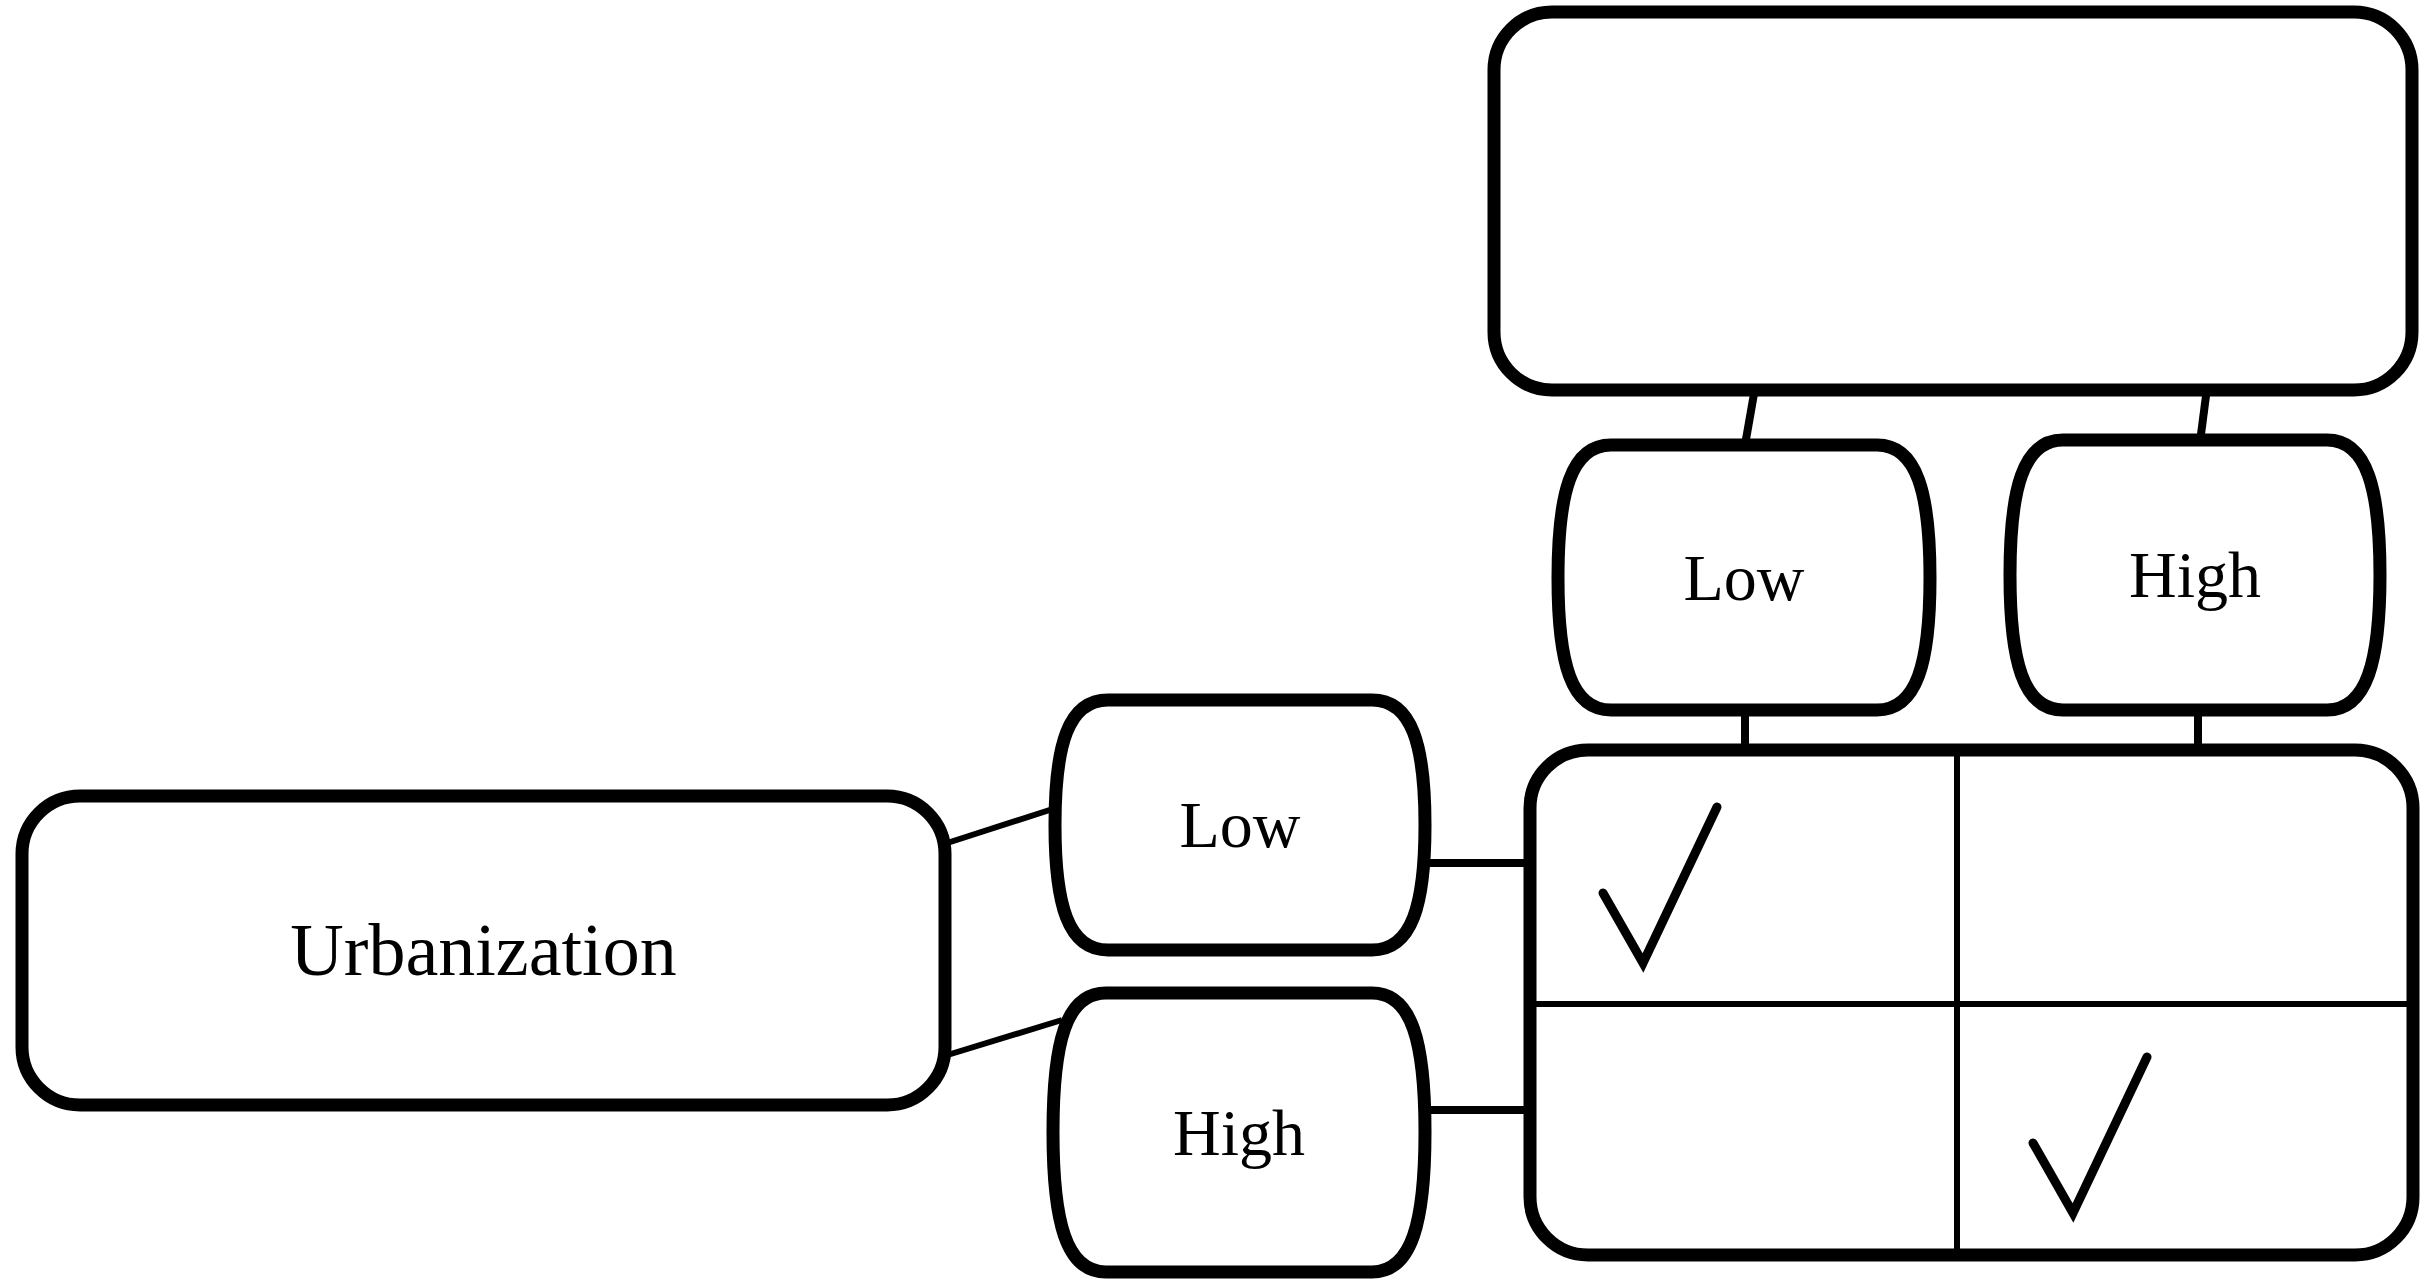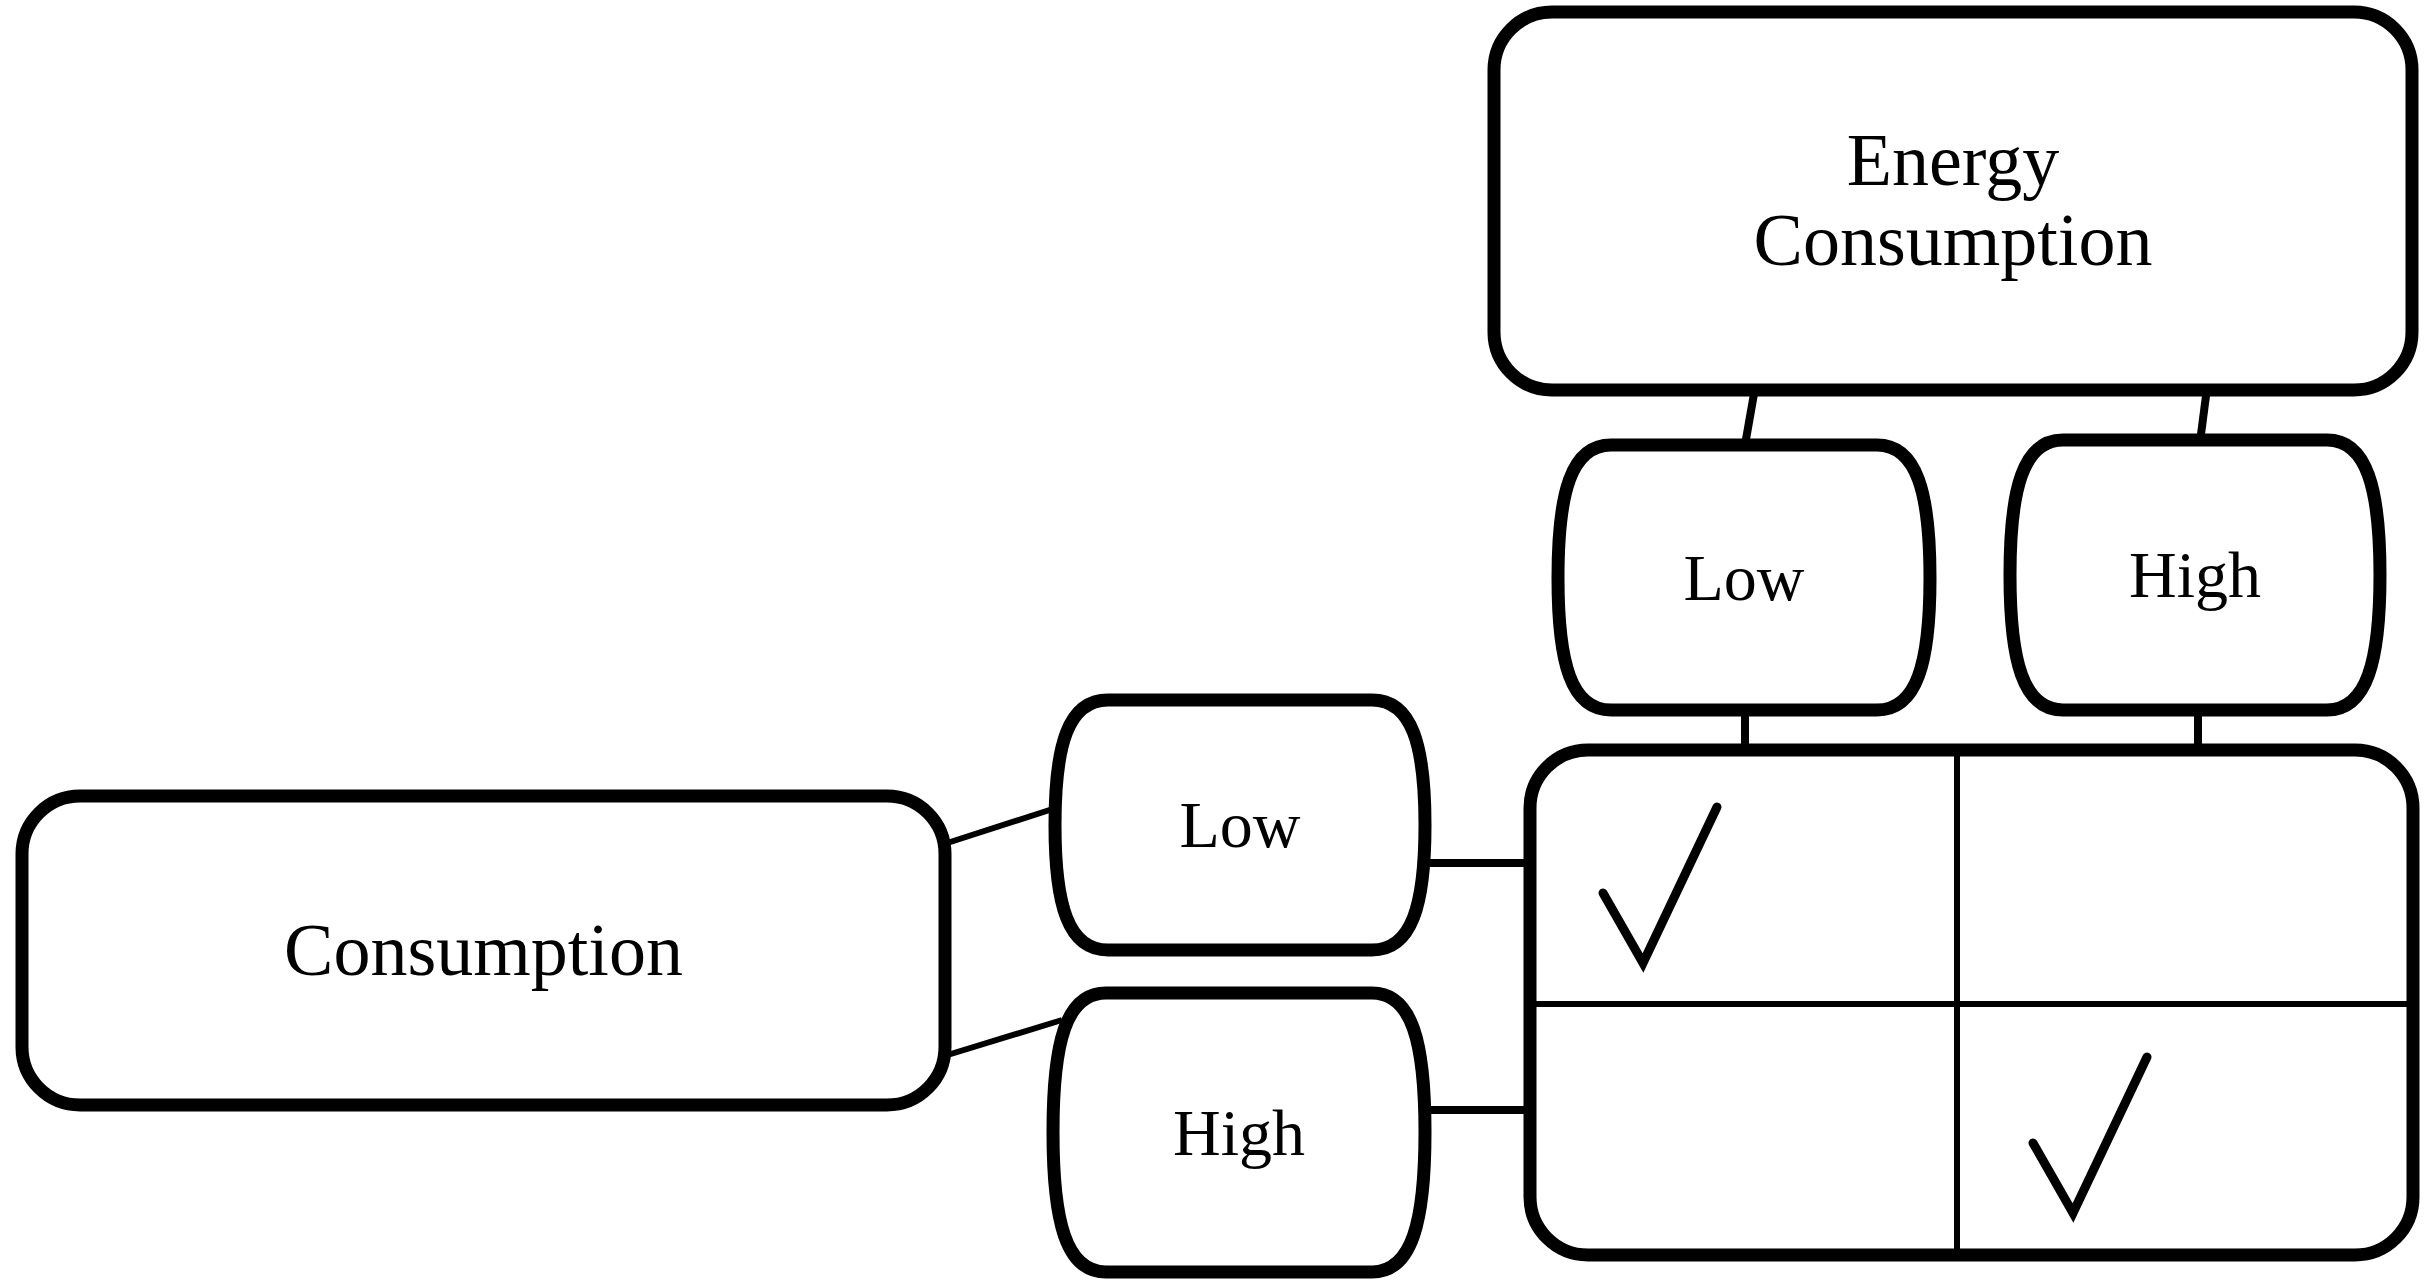--- a/index.html
+++ b/index.html
@@ -134,24 +134,22 @@
 
       <path d="M 2063 440 L 2327 440
                C 2367 440 2380 489 2380 575
                C 2380 661 2367 710 2327 710
                L 2063 710
                C 2023 710 2010 661 2010 575
                C 2010 489 2023 440 2063 440 Z"></path>
     </g>
   </svg>
 
-  <div class="node-label label-var-urbanization">Consumption</div>
+  <div class="node-label label-var-urbanization">Urbanization</div>
 
-  <div class="node-label label-var-energy">Energy
-Consumption</div>
 
   <div class="node-label label-state-u-low">Low</div>
 
   <div class="node-label label-state-u-high">High</div>
 
   <div class="node-label label-state-e-low">Low</div>
 
   <div class="node-label label-state-e-high">High</div>
 
   <div class="cell-mark mark-r0c0">

